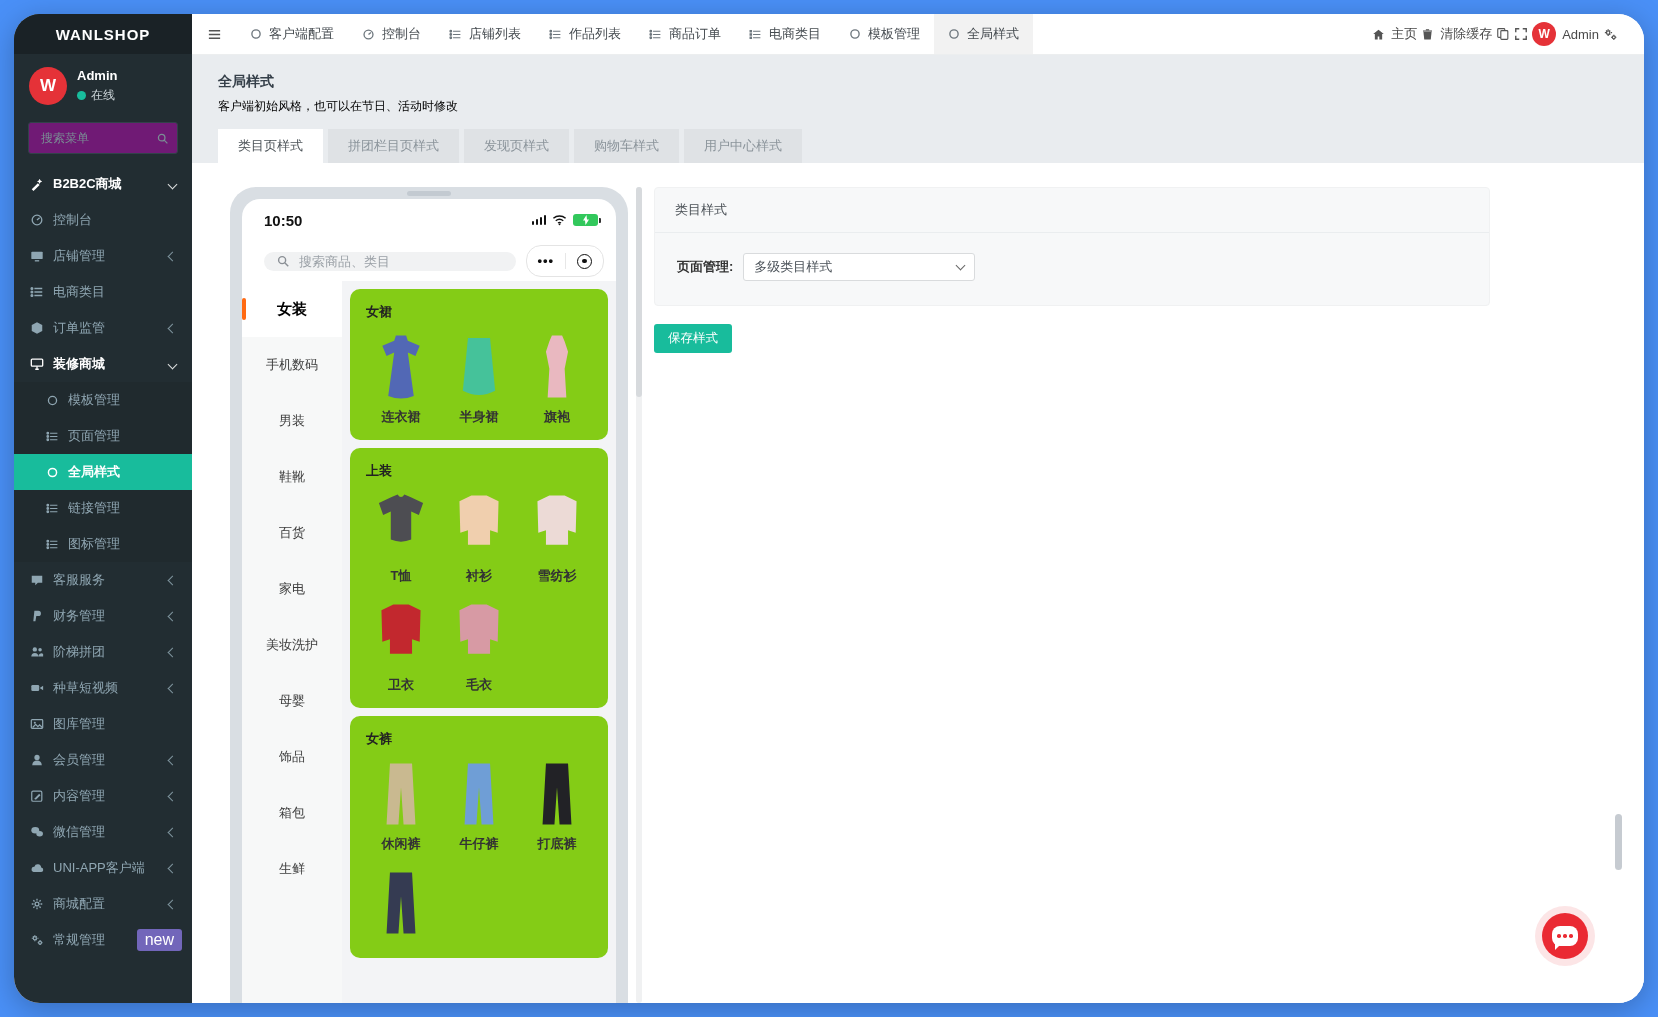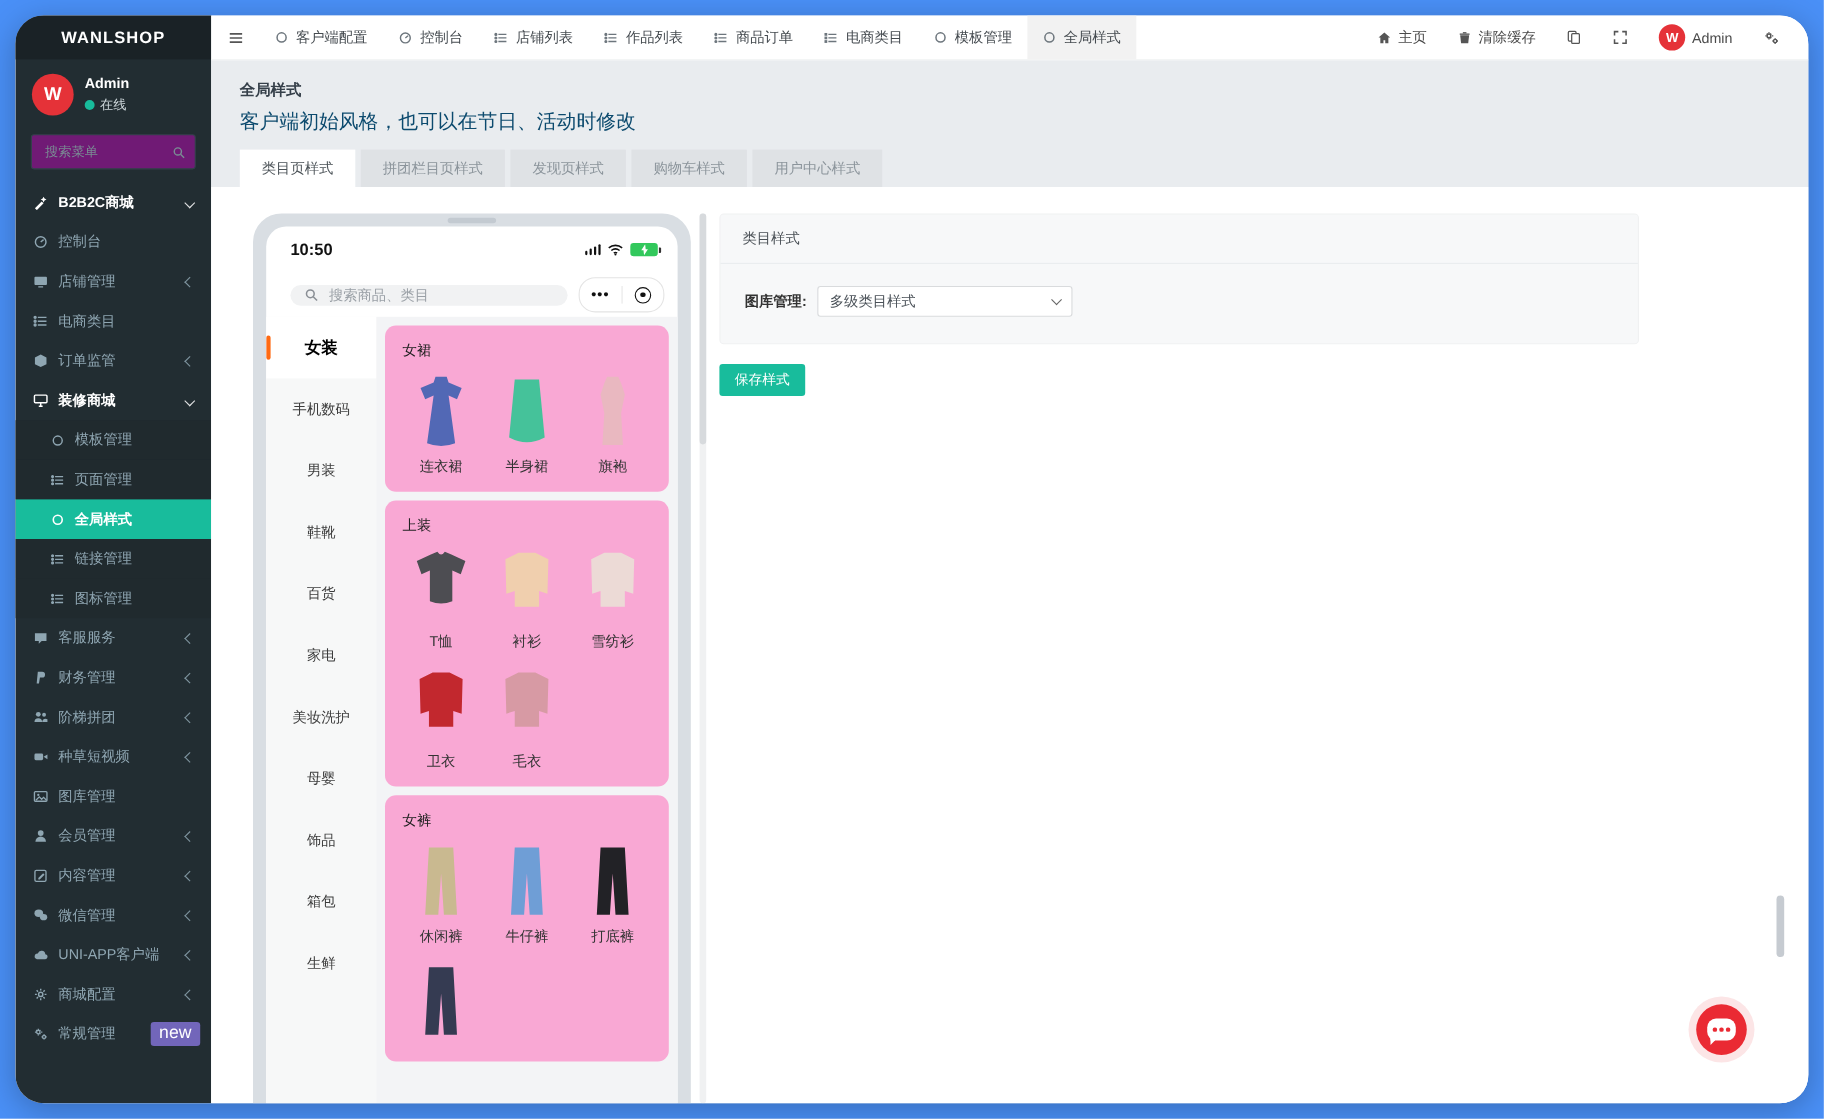--- a/index.html
+++ b/index.html
@@ -37,29 +37,29 @@
   .ic{display:block;flex:0 0 auto;}
   
   .main{position:absolute;left:178px;right:0;top:0;bottom:0;display:flex;flex-direction:column;}
   .topbar{height:40px;background:#fff;display:flex;align-items:center;border-bottom:1px solid #eceeef;
     flex:0 0 auto;color:#4a4a4a;}
   .tb-burger{width:44px;height:100%;display:flex;align-items:center;justify-content:center;cursor:pointer;color:#555;}
   .tb-tab{height:100%;display:flex;align-items:center;gap:7px;padding:0 14px;font-size:13px;color:#454b50;
     cursor:pointer;white-space:nowrap;}
   .tb-tab .tico{color:#6d767d;}
   .tb-tab.active{background:#f2f2f2;}
-  .tb-right{margin-left:auto;display:flex;align-items:center;gap:28px;padding-right:26px;font-size:13px;color:#4a4a4a;}
+  .tb-right{margin-left:auto;display:flex;align-items:center;gap:4px;padding-right:26px;font-size:13px;color:#4a4a4a;}
   .tb-item{display:flex;align-items:center;gap:6px;cursor:pointer;}
   .tb-avatar{width:24px;height:24px;border-radius:50%;display:flex;align-items:center;justify-content:center;
     color:#fff;font-weight:bold;font-size:12px;}
   
   .content{flex:1;background:#e9ecef;display:flex;flex-direction:column;min-height:0;}
   .pg-head{padding:18px 26px 0;flex:0 0 auto;}
   .pg-title{font-size:14px;font-weight:bold;color:#36404a;}
-  .pg-sub{font-size:18px;color:#0c4a6e;margin-top:7px;}
+  .pg-sub{font-size:12px;color:#000000;margin-top:7px;}
   .pg-tabs{display:flex;gap:5px;padding:0 26px;margin-top:14px;flex:0 0 auto;}
   .pg-tab{height:34px;line-height:34px;padding:0 20px;font-size:13px;background:#dfe2e5;color:#8b949b;cursor:pointer;}
   .pg-tab.active{background:#fff;color:#4c5358;}
   .panel{flex:1;background:#fff;position:relative;min-height:0;}
   
   .phone{position:absolute;left:38px;top:24px;bottom:0;width:398px;background:#d9dee3;
     border-radius:26px 26px 0 0;}
   .ph-handle{position:absolute;top:4px;left:50%;transform:translateX(-50%);width:44px;height:5px;
     border-radius:3px;background:#c3cad1;}
   .screen{position:absolute;left:12px;right:12px;top:12px;bottom:0;background:#fff;
@@ -86,21 +86,21 @@
   .cap-target{flex:1;display:flex;align-items:center;justify-content:center;}
   .tgt{width:13px;height:13px;border:1.6px solid #111;border-radius:50%;display:flex;align-items:center;justify-content:center;}
   .tgt i{width:4.5px;height:4.5px;background:#111;border-radius:50%;}
   .catalog{flex:1;display:flex;min-height:0;}
   .cat-col{width:100px;background:#f7f8f8;flex:0 0 auto;}
   .cat-item{position:relative;height:56px;display:flex;align-items:center;justify-content:center;
     font-size:13px;color:#3c3c3c;cursor:pointer;}
   .cat-item.active{background:#fff;font-weight:bold;font-size:15px;color:#000;}
   .cat-bar{position:absolute;left:0;top:50%;transform:translateY(-50%);width:4px;height:22px;border-radius:2px;}
   .cat-body{flex:1;background:#f3f4f6;padding:8px;overflow:hidden;}
-  .sec-card{background:#f9a8d4;border-radius:10px;padding:12px 12px 14px;margin-bottom:8px;}
+  .sec-card{background:#84cc16;border-radius:10px;padding:12px 12px 14px;margin-bottom:8px;font-weight:bold;}
   .sec-title{font-size:13px;color:#222;margin:2px 0 12px 4px;}
   .sec-grid{display:grid;grid-template-columns:repeat(3,1fr);row-gap:16px;}
   .prod{display:flex;flex-direction:column;align-items:center;cursor:pointer;}
   .prod svg{display:block;}
   .prod-lbl{font-size:13px;color:#333;margin-top:7px;}
   
   .mid-scroll{position:absolute;left:444px;top:24px;bottom:0;width:6px;background:#f0f1f2;border-radius:3px;}
   .mid-scroll i{display:block;width:6px;height:210px;background:#d7dadd;border-radius:3px;}
   .edge-scroll{position:absolute;right:22px;top:800px;width:7px;height:56px;background:#c6cbd1;border-radius:4px;}
   
@@ -649,21 +649,21 @@
         </div>
 
         <div class="mid-scroll">
             <i></i>
           </div>
 
         <div class="settings">
           <div class="set-card">
             <div class="set-head">类目样式</div>
             <div class="set-body">
-              <span class="set-label">图库管理:</span>
+              <span class="set-label">页面管理:</span>
               <div class="select">
                 <span>多级类目样式</span>
                 <span class="chev"></span>
               </div>
             </div>
           </div>
           <button class="save-btn" style="background: rgb(24, 188, 156);">保存样式</button>
         </div>
 
       </div>

